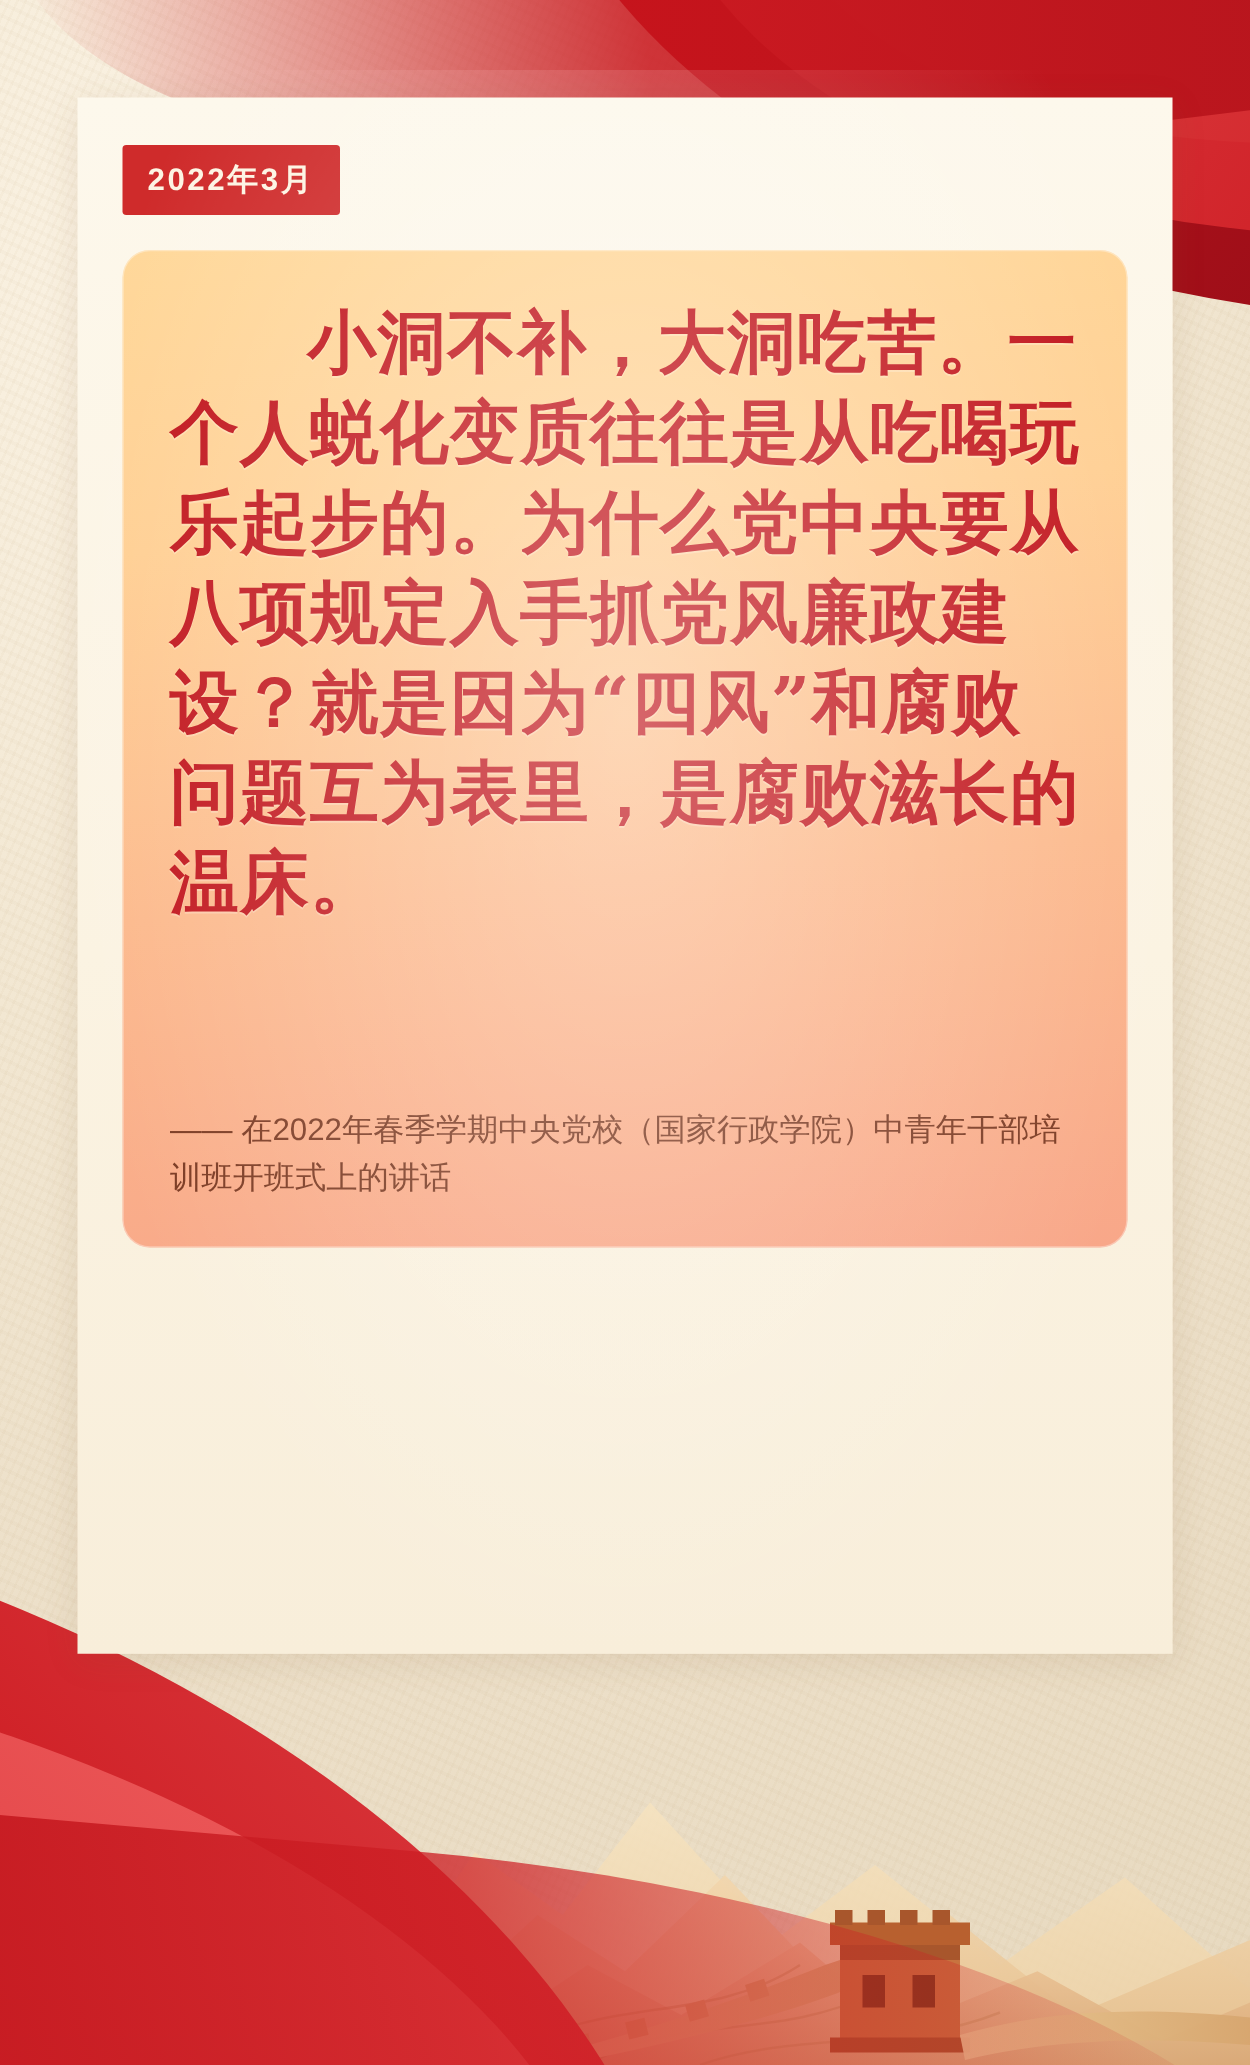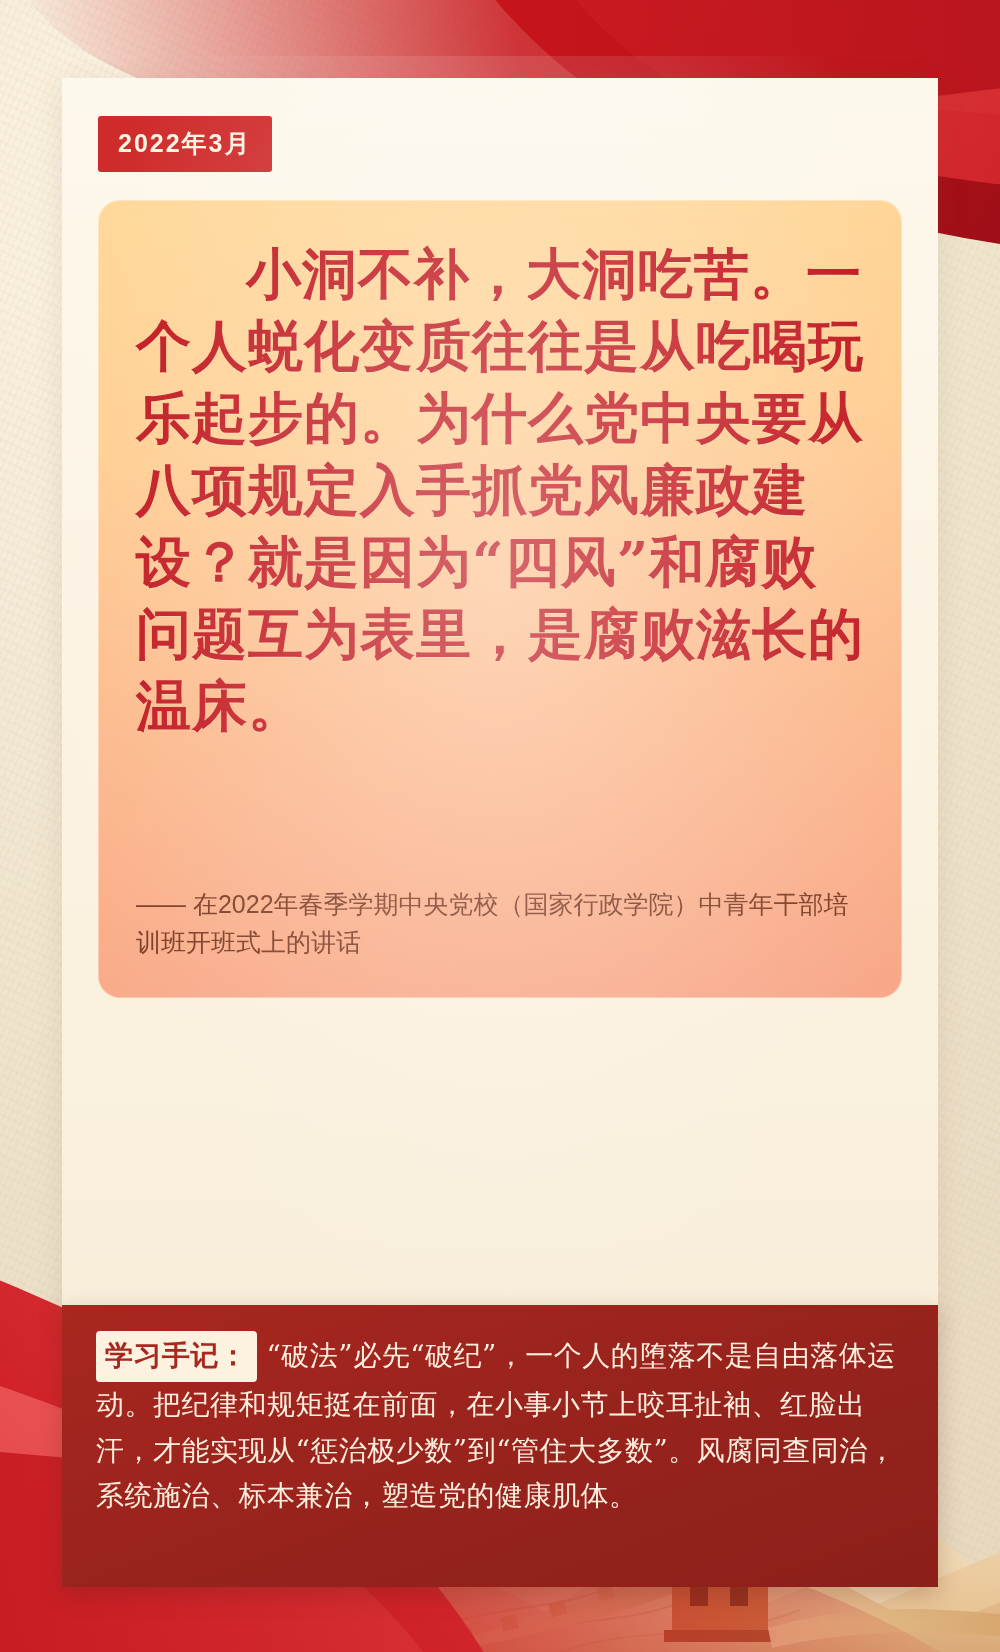--- a/index.html
+++ b/index.html
@@ -286,19 +286,14 @@
     <div class="date-badge">2022年3月</div>
 
     <div class="quote-box">
       <div class="quote-text">小洞不补，大洞吃苦。一个人蜕化变质往往是从吃喝玩乐起步的。为什么党中央要从八项规定入手抓党风廉政建设？就是因为“四风”和腐败问题互为表里，是腐败滋长的温床。</div>
       <div class="quote-source">—— 在2022年春季学期中央党校（国家行政学院）中青年干部培训班开班式上的讲话</div>
     </div>
   </div>
 
   <div class="soft-glow"></div>
 
-  <div class="notes">
-    <div class="notes-inner">
-      <span class="notes-tag">学习手记：</span><span>“破法”必先“破纪”，一个人的堕落不是自由落体运动。把纪律和规矩挺在前面，在小事小节上咬耳扯袖、红脸出汗，才能实现从“惩治极少数”到“管住大多数”。风腐同查同治，系统施治、标本兼治，塑造党的健康肌体。</span>
-    </div>
-  </div>
 
 </div>
 
 </body></html>

